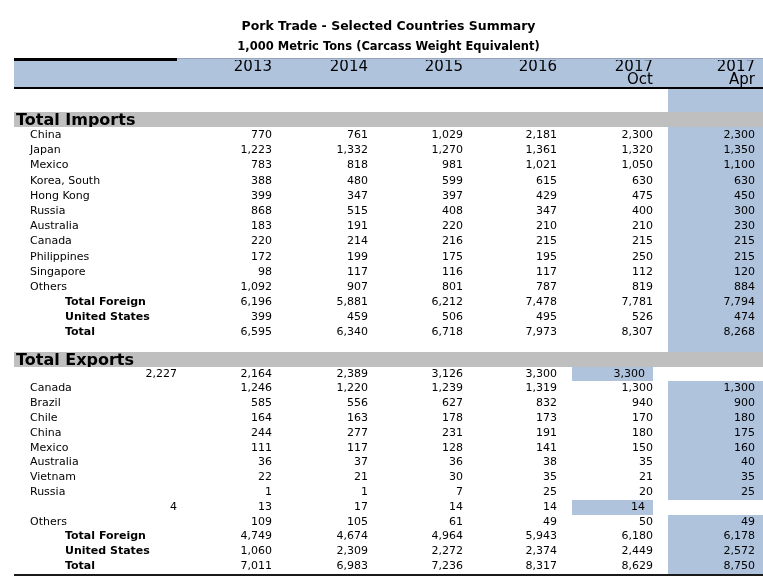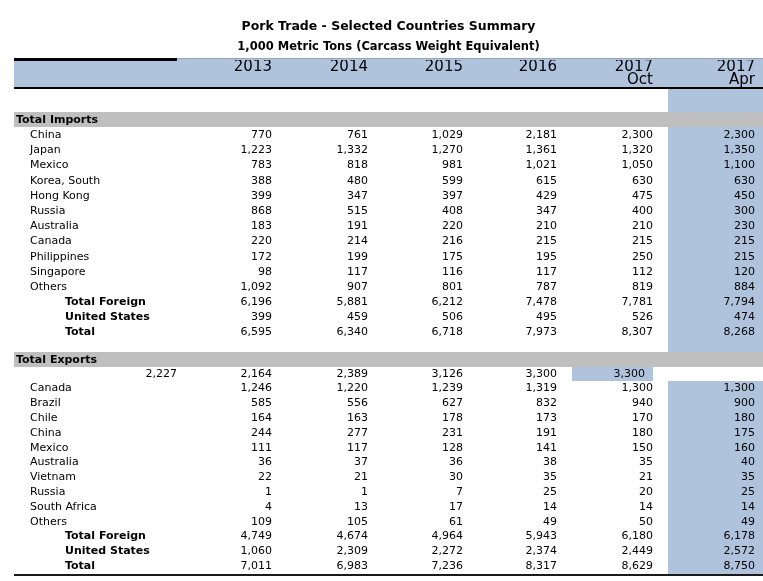--- a/index.html
+++ b/index.html
@@ -33,21 +33,21 @@
   .cell,.hcell{overflow:hidden;white-space:nowrap;font-size:11px;box-sizing:border-box;}
   .num{text-align:right;}
   .c6{background:linear-gradient(to right,rgba(0,0,0,0) 15px,var(--blue) 15px);padding-right:8px;}
 
   
   .g1{height:23px;}
   .g2{height:12px;}
 
   
   .secrow{background:var(--gray);height:15px;line-height:15px;}
-  .seclabel{grid-column:1 / -1;padding-left:2px;font-weight:bold;font-size:11px;}
+  .seclabel{grid-column:1 / -1;padding-left:2px;font-weight:bold;font-size:16px;}
 
   
   .s0 .drow{height:15.2px;line-height:15.2px;}
   .s1 .drow{height:14.8px;line-height:14.8px;}
   .country .c0{padding-left:16px;}
   .total .c0{padding-left:51px;font-weight:bold;}
 </style>
 </head>
 <body>
 
@@ -315,21 +315,20 @@
           <div class="row drow country">
             <div class="cell c0 label">Russia</div>
             <div class="cell c1 num">1</div>
             <div class="cell c2 num">1</div>
             <div class="cell c3 num">7</div>
             <div class="cell c4 num">25</div>
             <div class="cell c5 num">20</div>
             <div class="cell c6 num">25</div>
           </div>
           <div class="row drow country">
-            <div class="cell c0 label">South Africa</div>
             <div class="cell c1 num">4</div>
             <div class="cell c2 num">13</div>
             <div class="cell c3 num">17</div>
             <div class="cell c4 num">14</div>
             <div class="cell c5 num">14</div>
             <div class="cell c6 num">14</div>
           </div>
           <div class="row drow country">
             <div class="cell c0 label">Others</div>
             <div class="cell c1 num">109</div>

